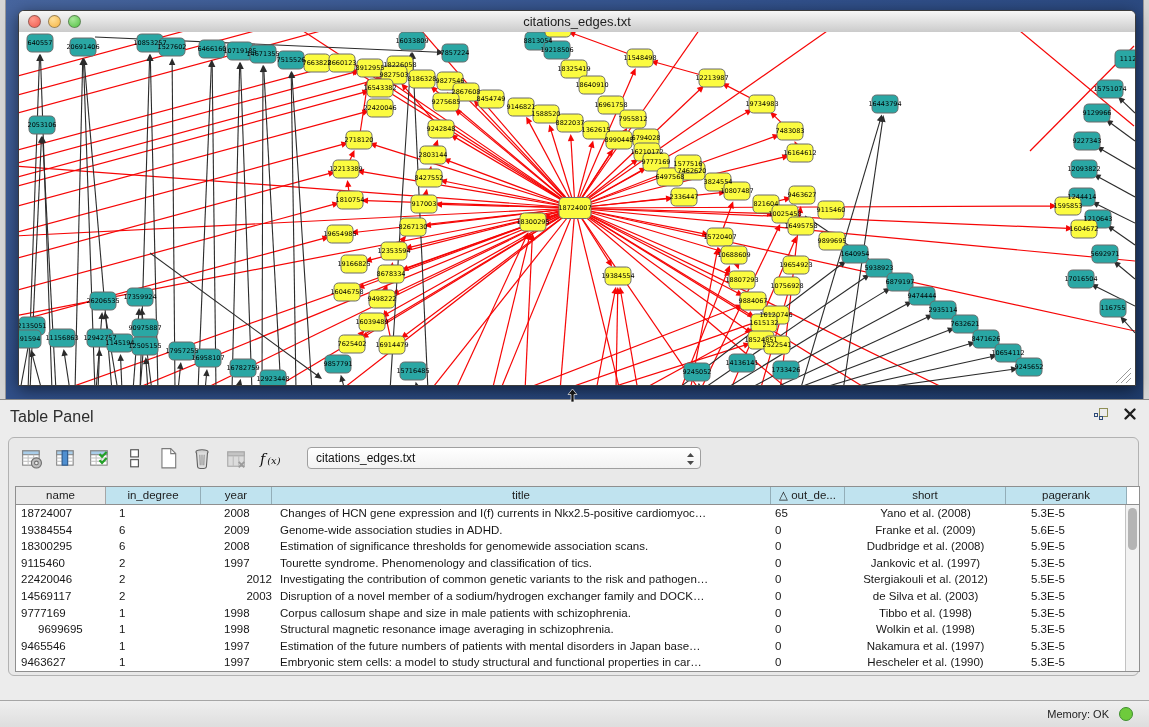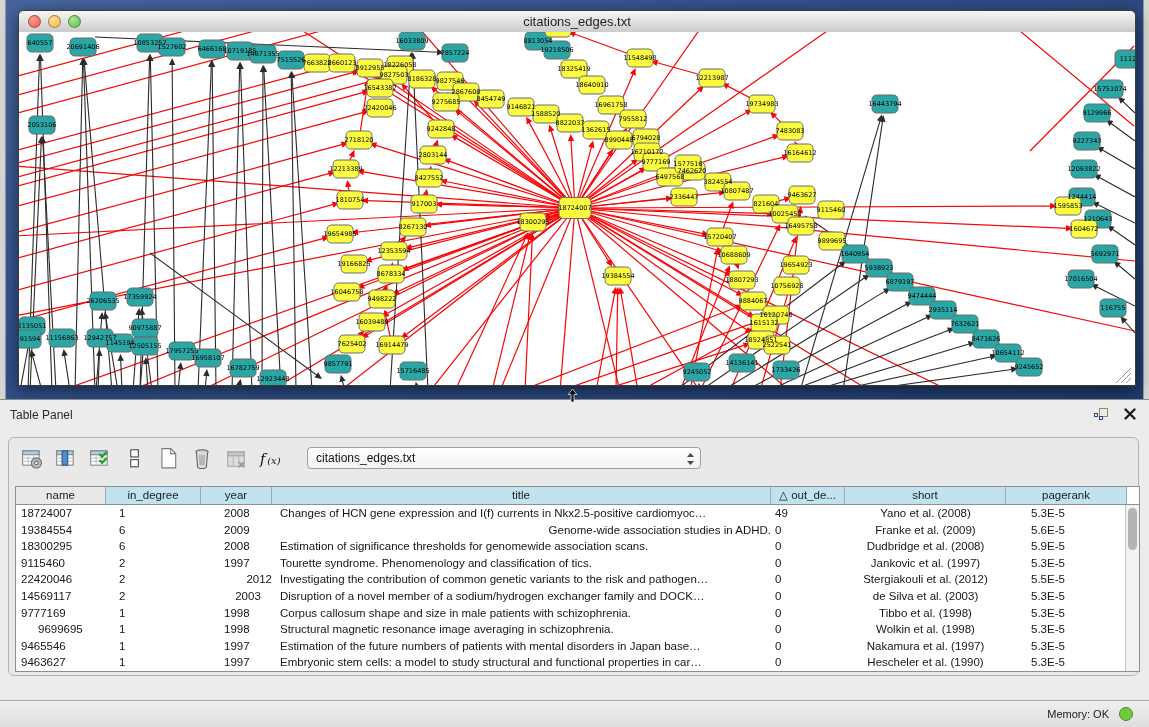--- a/index.html
+++ b/index.html
@@ -19,21 +19,21 @@
   .win-title{text-align:center;font-size:13px;color:#1e1e1e;line-height:21px;}
   .lights{position:absolute;left:9px;top:4px;display:flex;gap:7px;}
   .light{width:13px;height:13px;border-radius:50%;box-sizing:border-box;border:1px solid rgba(60,60,60,.5);}
   .netwrap{position:absolute;left:0;top:21px;width:1116px;height:353px;background:#ffffff;overflow:hidden;}
   .netwrap svg{display:block;}
   
   .splitter-cursor{position:absolute;left:567px;top:389px;z-index:9;}
   
   .panel{position:absolute;left:0;top:399px;width:1149px;height:301px;
          background:#ececec;border-top:1px solid #8a8a8a;box-sizing:border-box;}
-  .panel-title{position:absolute;left:10px;top:8px;font-size:12px;color:#2d2d2d;}
+  .panel-title{position:absolute;left:10px;top:8px;font-size:16px;color:#2d2d2d;}
   .panel-hdr-icons{position:absolute;right:12px;top:6px;display:flex;gap:14px;align-items:center;}
   .panel-body{position:absolute;left:8px;top:37px;width:1131px;height:239px;
               border:1px solid #b2b2b2;border-radius:6px;background:#e9e9e9;box-sizing:border-box;}
   .toolbar{display:flex;align-items:center;height:40px;padding-left:12px;gap:12px;}
   .tool{width:22px;height:22px;display:inline-block;cursor:default;}
   .dropdown{width:394px;height:22px;margin-left:14px;border:1px solid #9f9f9f;border-radius:4px;
             background:linear-gradient(#ffffff,#f2f2f2);display:flex;align-items:center;
             padding:0 8px;font-size:12px;color:#111;position:relative;box-sizing:border-box;}
   .dd-arrows{position:absolute;right:5px;top:3px;}
   .tablewrap{position:absolute;left:6px;top:48px;width:1125px;height:186px;
@@ -802,29 +802,29 @@
             <div class="th" style="width: 74px;">△ out_de...</div>
             <div class="th" style="width: 161px;">short</div>
             <div class="th" style="width: 121px;">pagerank</div>
           </div>
         <div id="tbody">
             <div class="trow">
               <div class="td" style="width: 90px; text-align: left; padding-left: 5px;">18724007</div>
               <div class="td" style="width: 95px; text-align: left; padding-left: 13px;">1</div>
               <div class="td" style="width: 71px; text-align: left; padding-left: 23px;">2008</div>
               <div class="td" style="width: 499px; text-align: left; padding-left: 8px;">Changes of HCN gene expression and I(f) currents in Nkx2.5-positive cardiomyoc…</div>
-              <div class="td" style="width: 74px; text-align: left; padding-left: 4px;">49</div>
+              <div class="td" style="width: 74px; text-align: left; padding-left: 4px;">65</div>
               <div class="td" style="width: 161px; text-align: center;">Yano et al. (2008)</div>
               <div class="td" style="width: 121px; text-align: left; padding-left: 25px;">5.3E-5</div>
             </div>
             <div class="trow">
               <div class="td" style="width: 90px; text-align: left; padding-left: 5px;">19384554</div>
               <div class="td" style="width: 95px; text-align: left; padding-left: 13px;">6</div>
               <div class="td" style="width: 71px; text-align: left; padding-left: 23px;">2009</div>
-              <div class="td" style="width: 499px; text-align: right; padding-left: 8px;">Genome-wide association studies in ADHD.</div>
+              <div class="td" style="width: 499px; text-align: left; padding-left: 8px;">Genome-wide association studies in ADHD.</div>
               <div class="td" style="width: 74px; text-align: left; padding-left: 4px;">0</div>
               <div class="td" style="width: 161px; text-align: center;">Franke et al. (2009)</div>
               <div class="td" style="width: 121px; text-align: left; padding-left: 25px;">5.6E-5</div>
             </div>
             <div class="trow">
               <div class="td" style="width: 90px; text-align: left; padding-left: 5px;">18300295</div>
               <div class="td" style="width: 95px; text-align: left; padding-left: 13px;">6</div>
               <div class="td" style="width: 71px; text-align: left; padding-left: 23px;">2008</div>
               <div class="td" style="width: 499px; text-align: left; padding-left: 8px;">Estimation of significance thresholds for genomewide association scans.</div>
               <div class="td" style="width: 74px; text-align: left; padding-left: 4px;">0</div>
@@ -845,21 +845,21 @@
               <div class="td" style="width: 95px; text-align: left; padding-left: 13px;">2</div>
               <div class="td" style="width: 71px; text-align: right; padding-left: 23px;">2012</div>
               <div class="td" style="width: 499px; text-align: left; padding-left: 8px;">Investigating the contribution of common genetic variants to the risk and pathogen…</div>
               <div class="td" style="width: 74px; text-align: left; padding-left: 4px;">0</div>
               <div class="td" style="width: 161px; text-align: center;">Stergiakouli et al. (2012)</div>
               <div class="td" style="width: 121px; text-align: left; padding-left: 25px;">5.5E-5</div>
             </div>
             <div class="trow">
               <div class="td" style="width: 90px; text-align: left; padding-left: 5px;">14569117</div>
               <div class="td" style="width: 95px; text-align: left; padding-left: 13px;">2</div>
-              <div class="td" style="width: 71px; text-align: center; padding-left: 23px;">2003</div>
+              <div class="td" style="width: 71px; text-align: right; padding-left: 23px;">2003</div>
               <div class="td" style="width: 499px; text-align: left; padding-left: 8px;">Disruption of a novel member of a sodium/hydrogen exchanger family and DOCK…</div>
               <div class="td" style="width: 74px; text-align: left; padding-left: 4px;">0</div>
               <div class="td" style="width: 161px; text-align: center;">de Silva et al. (2003)</div>
               <div class="td" style="width: 121px; text-align: left; padding-left: 25px;">5.3E-5</div>
             </div>
             <div class="trow">
               <div class="td" style="width: 90px; text-align: left; padding-left: 5px;">9777169</div>
               <div class="td" style="width: 95px; text-align: left; padding-left: 13px;">1</div>
               <div class="td" style="width: 71px; text-align: left; padding-left: 23px;">1998</div>
               <div class="td" style="width: 499px; text-align: left; padding-left: 8px;">Corpus callosum shape and size in male patients with schizophrenia.</div>

